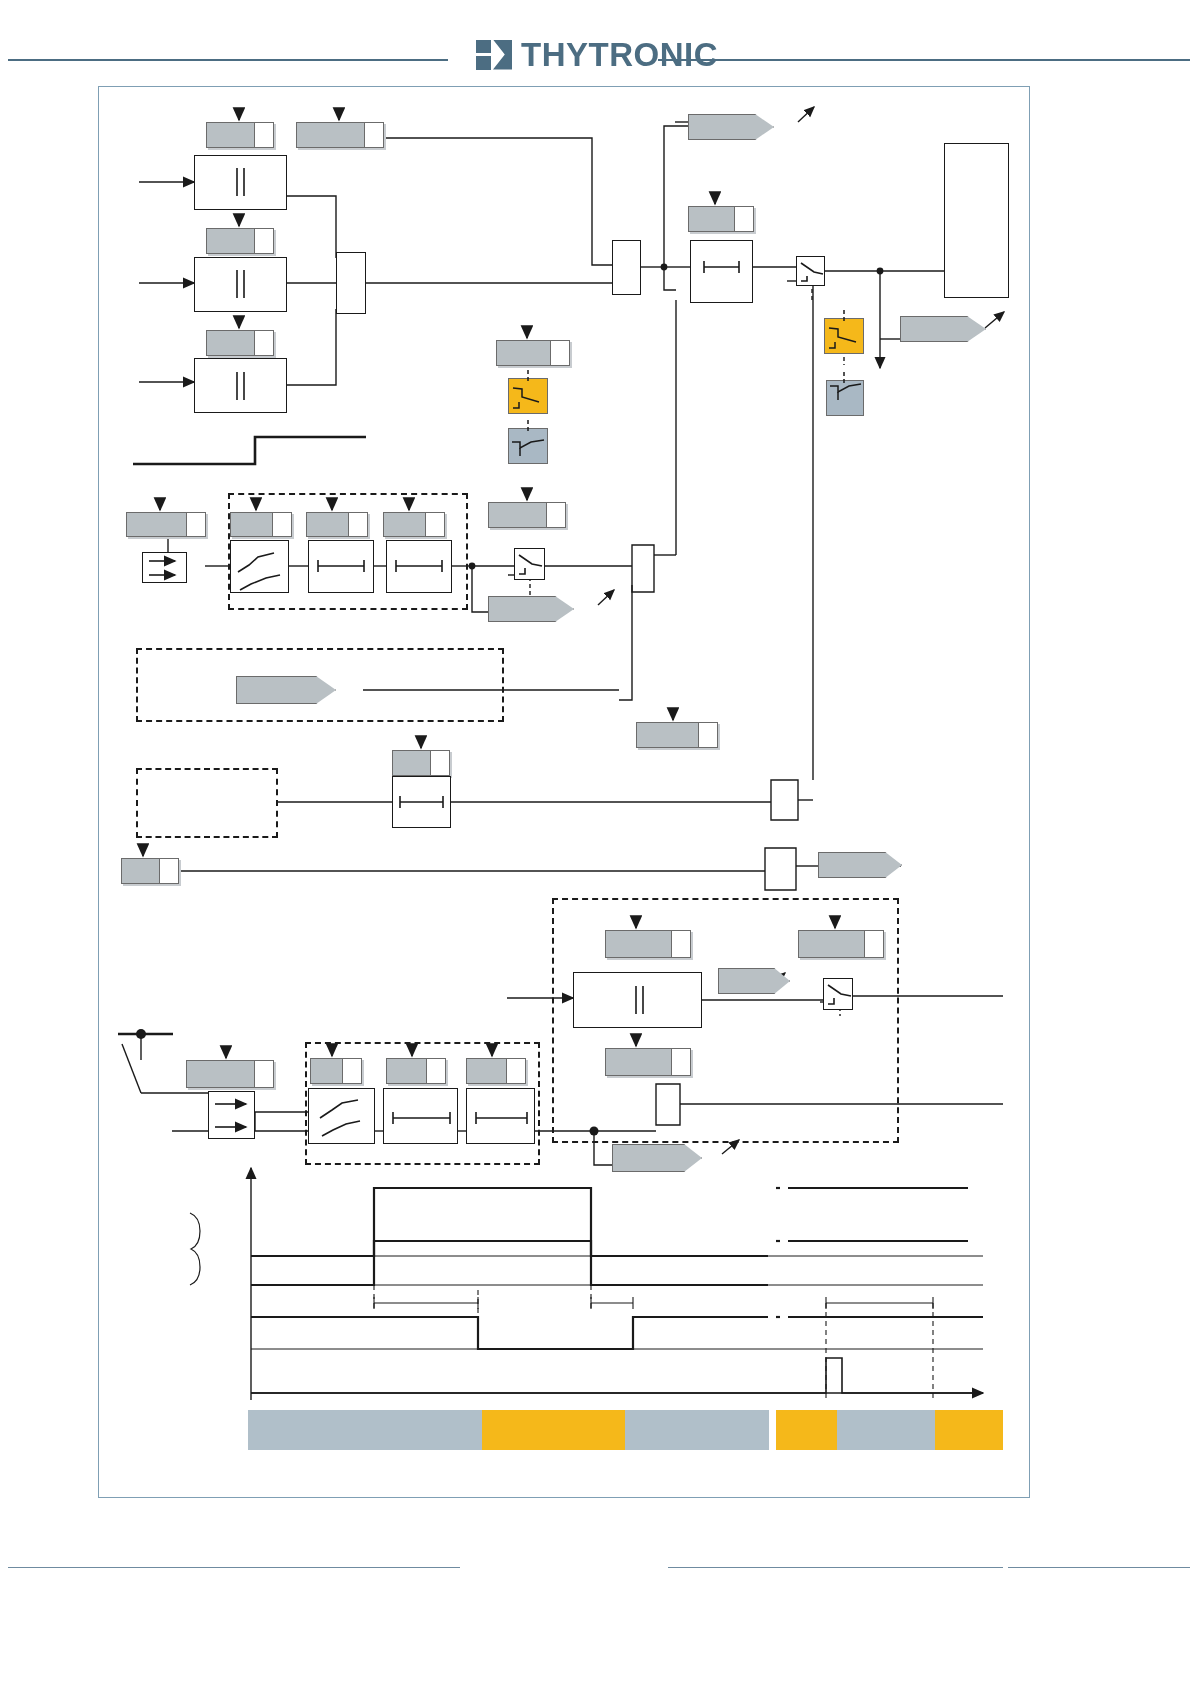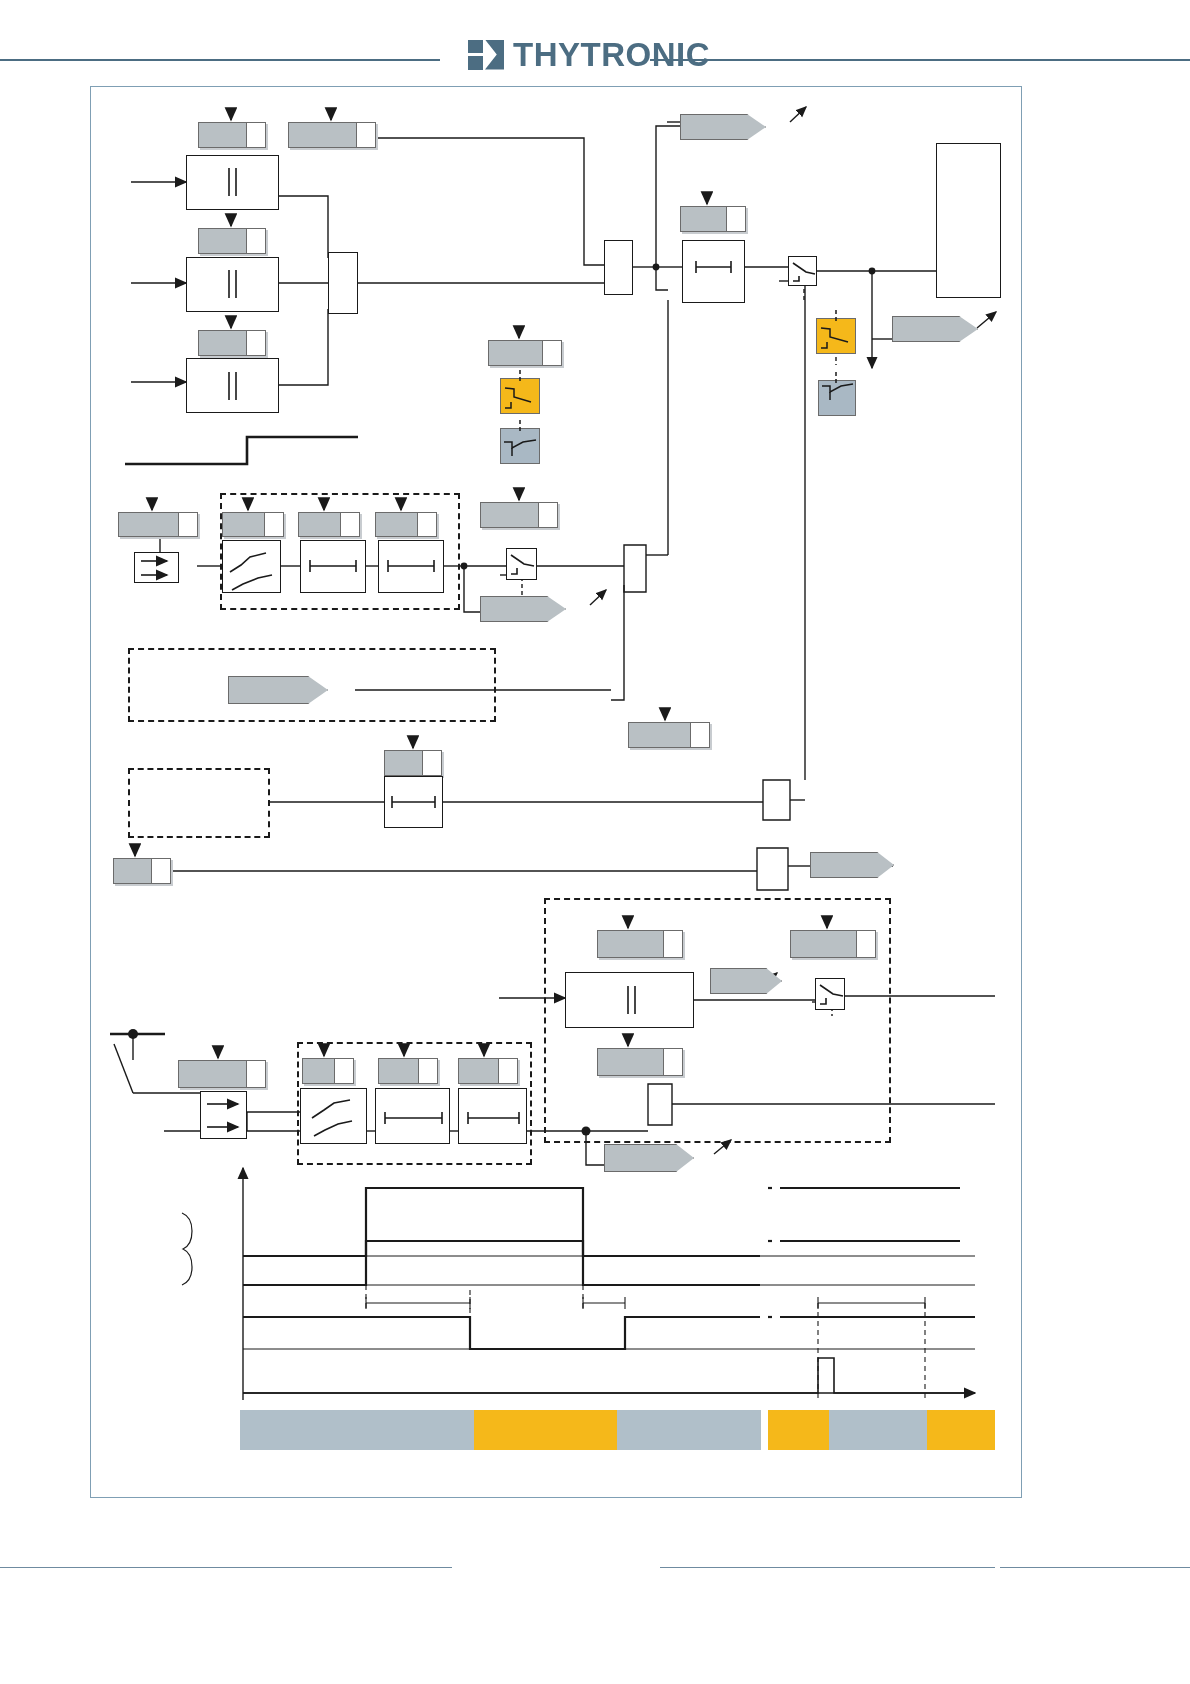--- a/index.html
+++ b/index.html
@@ -1,17 +1,17 @@
 <!DOCTYPE html>
 <html><head>
 <meta charset="utf-8">
 <style>
   html,body{margin:0;padding:0;background:#ffffff;}
   body{width:1190px;height:1684px;position:relative;font-family:"Liberation Sans",sans-serif;overflow:hidden;}
-  .page{position:absolute;left:0;top:0;width:1034px;height:1684px;border-radius:15px;}
+  .page{position:absolute;left:8px;top:0;width:1034px;height:1684px;border-radius:15px;}
 
   
   .hdr{position:absolute;left:0;top:0;width:1190px;height:92px;}
   .hdr-line{position:absolute;top:59px;height:2px;background:#4c6d82;}
   .hdr-line.l{left:0;width:440px;}
   .hdr-line.r{left:650px;width:540px;}
   .brand{position:absolute;left:468px;top:38px;display:flex;align-items:center;gap:9px;}
   .brand-mark{position:relative;width:36px;height:30px;}
   .bm1{position:absolute;left:0;top:0;width:15px;height:13px;background:#4c6d82;}
   .bm2{position:absolute;left:0;top:16px;width:15px;height:14px;background:#4c6d82;}

